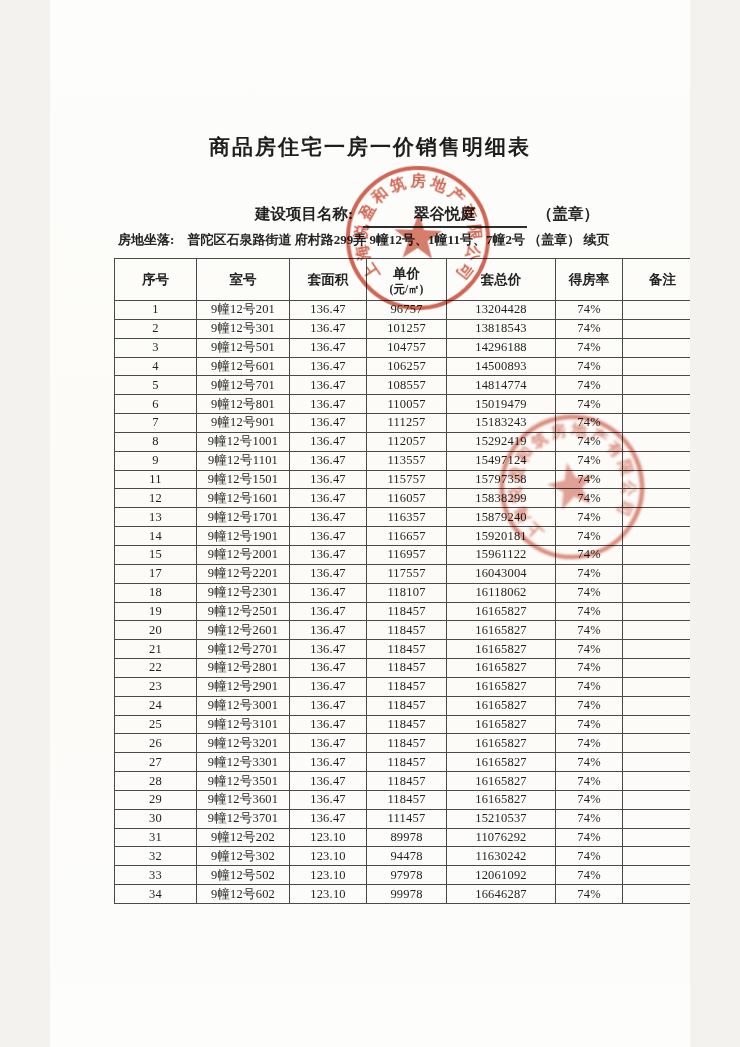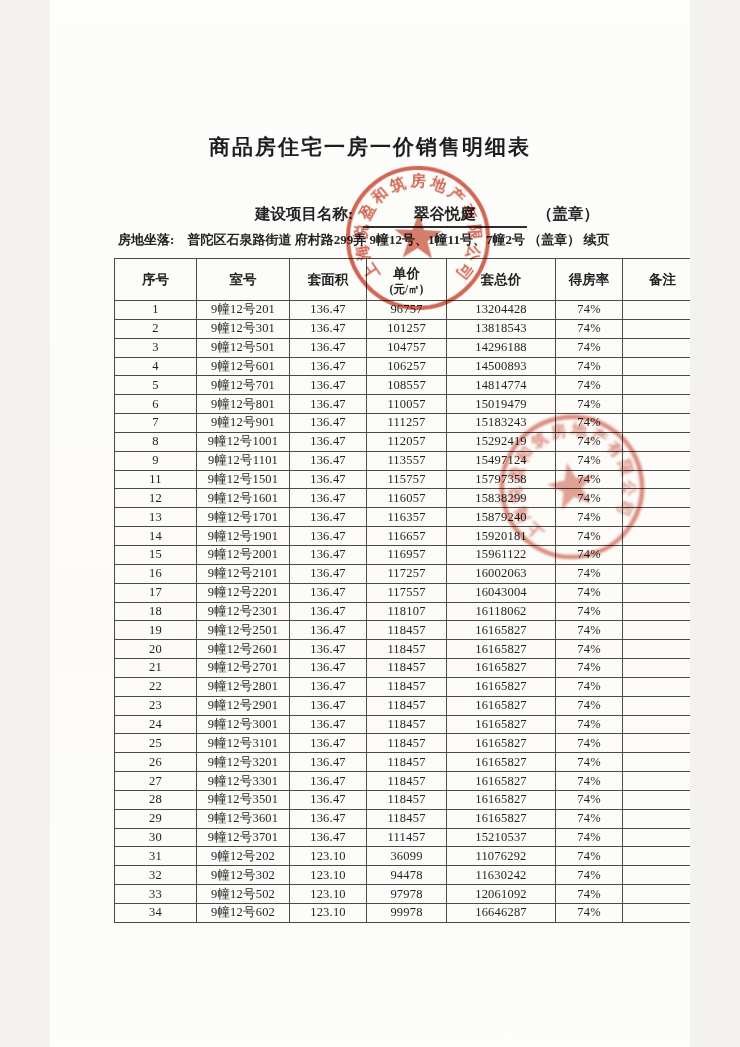--- a/index.html
+++ b/index.html
@@ -209,29 +209,20 @@
         <tr>
           <td>15</td>
           <td>9幢12号2001</td>
           <td>136.47</td>
           <td>116957</td>
           <td>15961122</td>
           <td>74%</td>
           <td></td>
         </tr>
         <tr>
-          <td>16</td>
-          <td>9幢12号2101</td>
-          <td>136.47</td>
-          <td>117257</td>
-          <td>16002063</td>
-          <td>74%</td>
-          <td></td>
-        </tr>
-        <tr>
           <td>17</td>
           <td>9幢12号2201</td>
           <td>136.47</td>
           <td>117557</td>
           <td>16043004</td>
           <td>74%</td>
           <td></td>
         </tr>
         <tr>
           <td>18</td>
@@ -347,21 +338,21 @@
           <td>136.47</td>
           <td>111457</td>
           <td>15210537</td>
           <td>74%</td>
           <td></td>
         </tr>
         <tr>
           <td>31</td>
           <td>9幢12号202</td>
           <td>123.10</td>
-          <td>36099</td>
+          <td>89978</td>
           <td>11076292</td>
           <td>74%</td>
           <td></td>
         </tr>
         <tr>
           <td>32</td>
           <td>9幢12号302</td>
           <td>123.10</td>
           <td>94478</td>
           <td>11630242</td>

